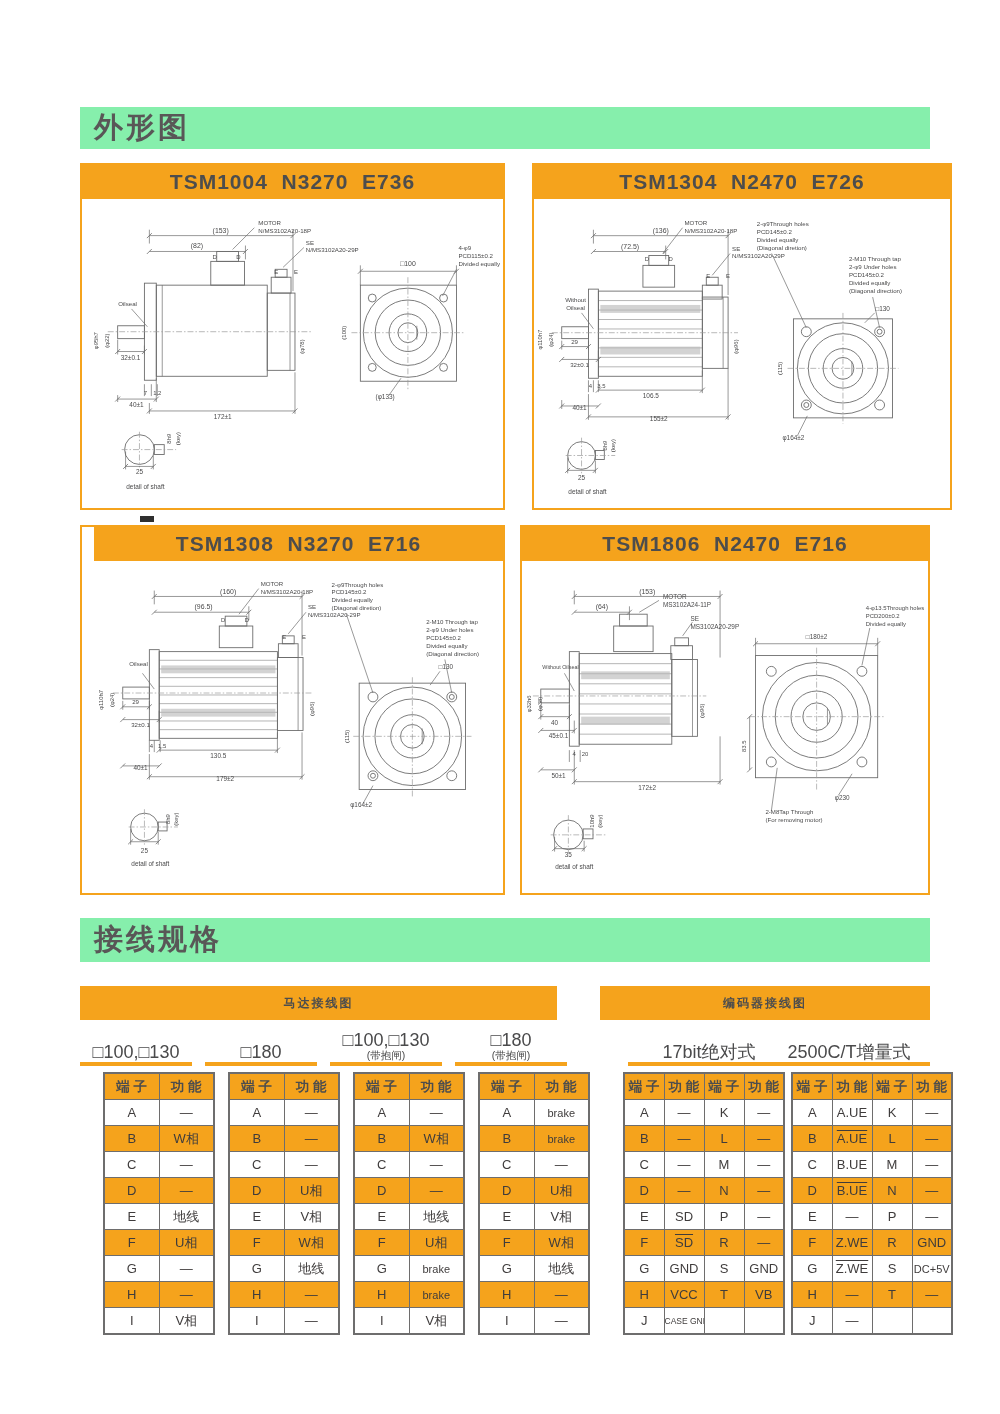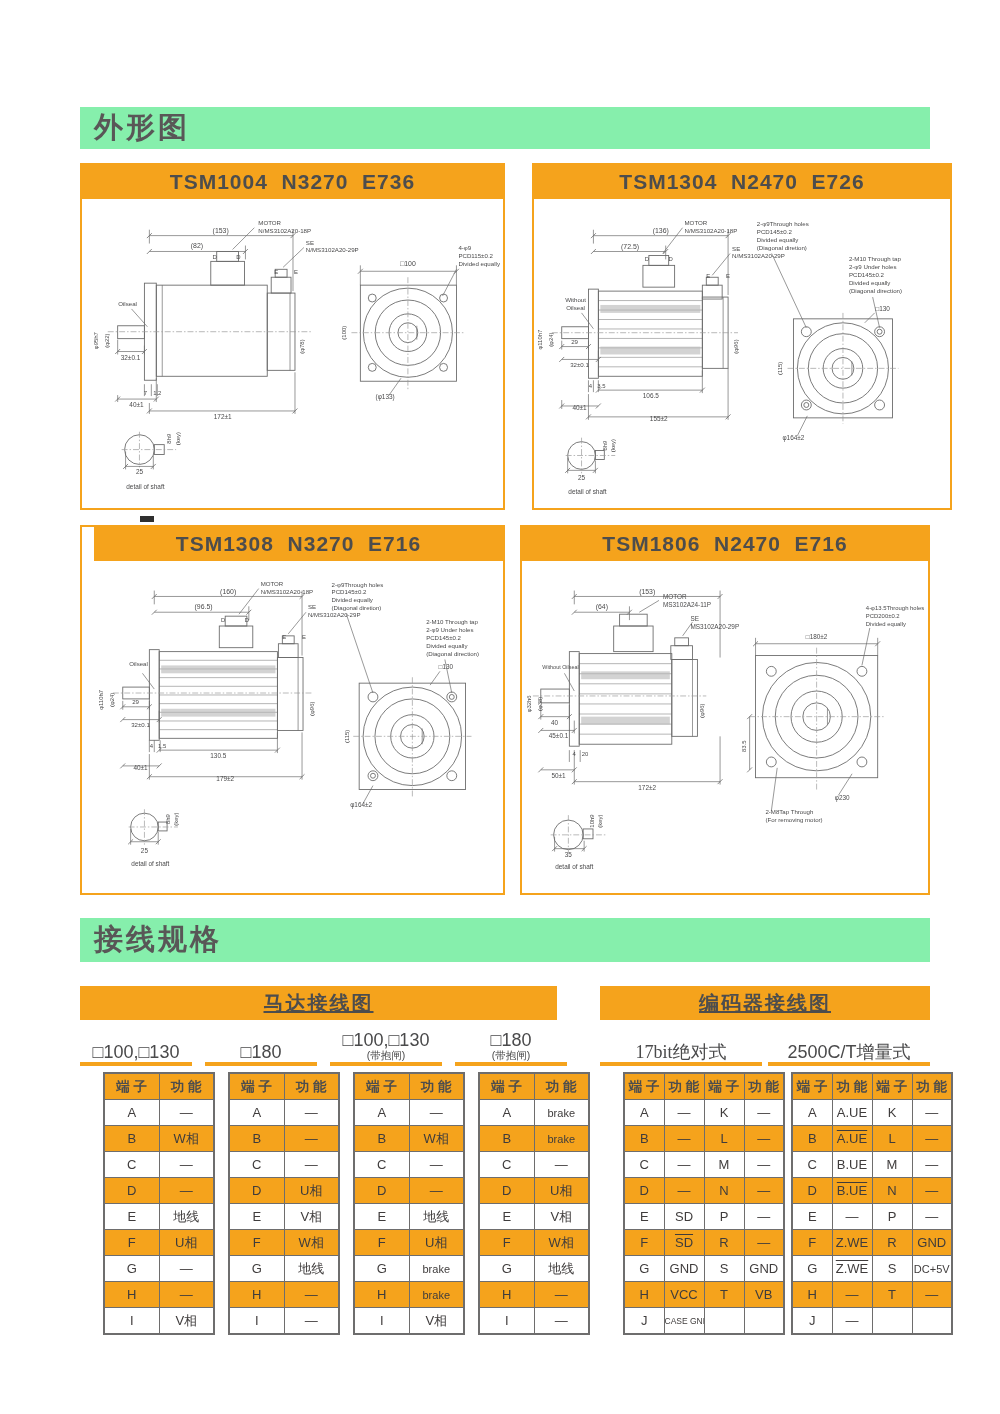--- a/index.html
+++ b/index.html
@@ -6,22 +6,22 @@
   .page{position:relative;width:1000px;height:1414px;background:#fff;overflow:hidden;
         font-family:"Liberation Sans","DejaVu Sans",sans-serif;color:#4a4a4b;}
   .hbar{position:absolute;background:#86efac;color:#595757;font-weight:bold;
         display:flex;align-items:center;padding-left:14px;font-size:29px;letter-spacing:3px;box-sizing:border-box;}
   .panel{position:absolute;border:2px solid #f5a31c;background:#fff;box-sizing:border-box;}
   .ptitle{height:34px;background:#f5a31c;color:#4d4d4d;display:flex;align-items:center;justify-content:center;
           font-size:21px;font-weight:bold;letter-spacing:1px;white-space:pre;}
   .pbody{position:relative;}
   svg{font-family:"Liberation Sans","DejaVu Sans",sans-serif;display:block;}
   svg text{fill:#4a4a4b;}
-  .sbar{position:absolute;background:#f5a31c;color:#4d4d4d;font-weight:bold;font-size:20px;
-        display:flex;align-items:center;justify-content:center;box-sizing:border-box;letter-spacing:2px;text-decoration:underline;}
+  .sbar{position:absolute;background:#f5a31c;color:#4d4d4d;font-weight:bold;font-size:12px;
+        display:flex;align-items:center;justify-content:center;box-sizing:border-box;letter-spacing:2px;}
   .subhead{position:absolute;display:flex;flex-direction:column;justify-content:flex-end;align-items:center;
            border-bottom:4px solid #f5a31c;box-sizing:border-box;}
   .subhead .lab{font-size:18px;color:#4a4a4b;line-height:1.05;}
   .subhead .note{font-size:10.5px;color:#4a4a4b;line-height:1.2;}
   .wtable{position:absolute;padding-left:23px;}
   .wtable table{border-collapse:collapse;width:100%;table-layout:fixed;border:2px solid #6e6d6d;}
   .wtable th,.wtable td{border:1px solid #6e6d6d;text-align:center;height:25px;padding:0;
         font-size:13px;color:#3f3c3c;overflow:hidden;white-space:nowrap;}
   .wtable th{background:#f5a31c;color:#4d4d4d;font-weight:bold;font-size:13.5px;}
   .wtable tr.alt td{background:#f5a31c;}
@@ -546,21 +546,21 @@
     <span class="note"></span>
   </div>
   <div class="subhead" style="left:330px;top:1024px;width:112px;height:42px;">
     <span class="lab">□100,□130</span>
     <span class="note">(带抱闸)</span>
   </div>
   <div class="subhead" style="left:455px;top:1024px;width:112px;height:42px;">
     <span class="lab">□180</span>
     <span class="note">(带抱闸)</span>
   </div>
-  <div class="subhead" style="left:600px;top:1024px;width:162px;height:42px;font-family:Liberation Serif, serif;">
+  <div class="subhead" style="left:628px;top:1024px;width:162px;height:42px;">
     <span class="lab">17bit绝对式</span>
   </div>
   <div class="subhead" style="left:768px;top:1024px;width:162px;height:42px;">
     <span class="lab">2500C/T增量式</span>
   </div>
 
   <div class="wtable" style="left:80px;top:1072px;width:112px;">
       <table>
         <thead>
           <tr>

